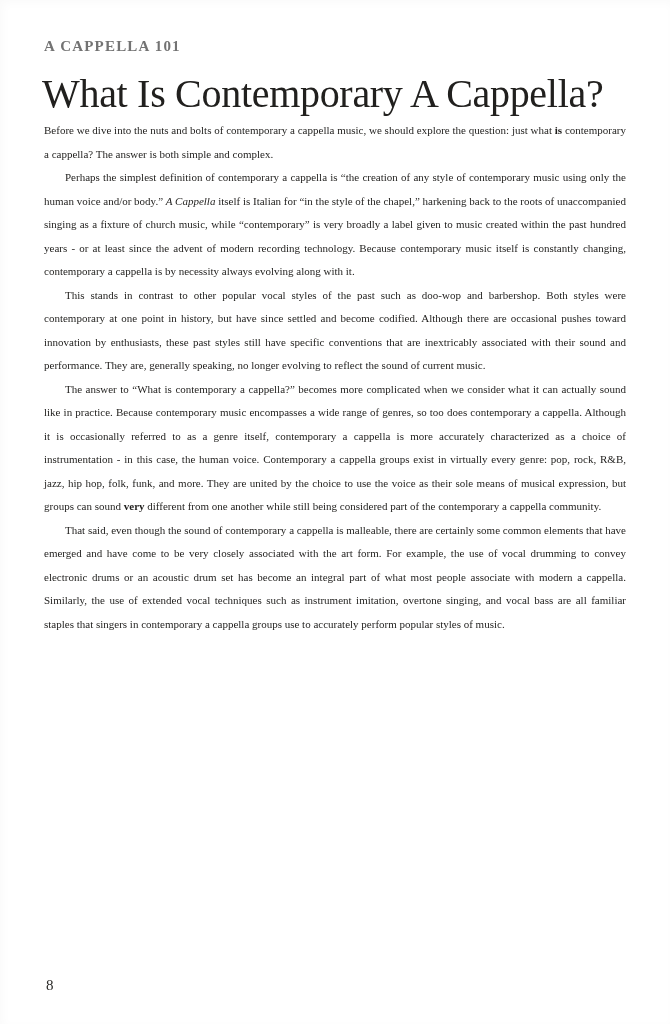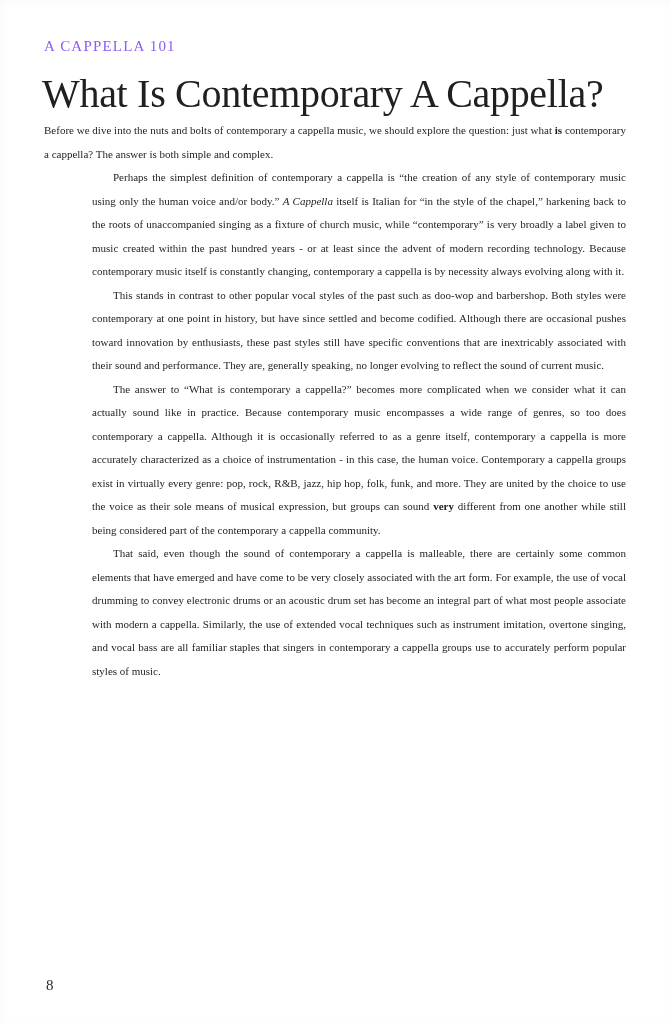--- a/index.html
+++ b/index.html
@@ -16,22 +16,22 @@
     font-family: "Liberation Serif", serif;
     color: #1f1e1c;
     overflow: hidden;
   }
   .running-head {
     position: absolute;
     left: 44px;
     top: 38px;
     font-size: 15px;
     letter-spacing: 1.2px;
-    font-weight: 400;
-    color: #8b5cf6;
+    font-weight: 700;
+    color: #737373;
   }
   .page-title {
     position: absolute;
     left: 42px;
     top: 70px;
     width: 590px;
     font-size: 40px;
     font-weight: 400;
     letter-spacing: -0.3px;
     color: #21201e;
@@ -46,21 +46,20 @@
     line-height: 23.5px;
     text-align: justify;
     color: #1f1e1c;
   }
   .body-text p {
     margin: 0;
     padding: 0;
   }
   .body-text p.indent {
     text-indent: 21px;
-    margin-left: 48px;
   }
   .body-text b {
     font-weight: 700;
   }
   .body-text i {
     font-style: italic;
   }
   .page-number {
     position: absolute;
     left: 46px;

